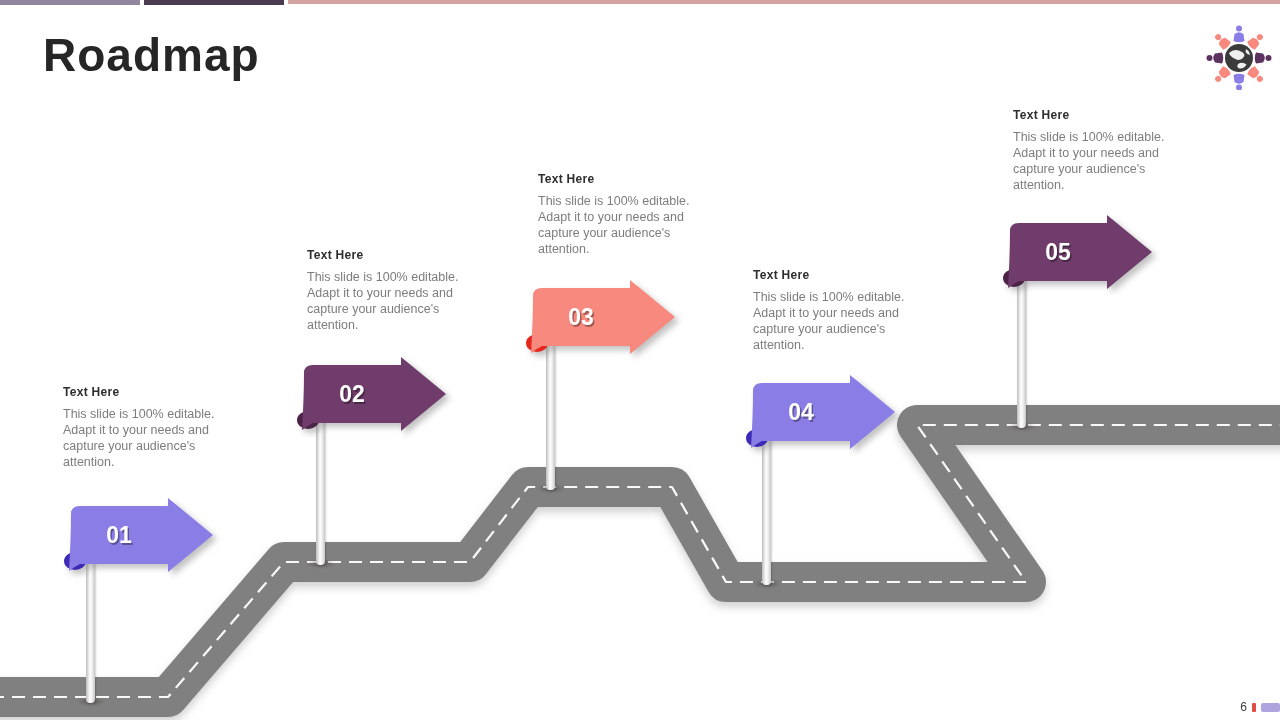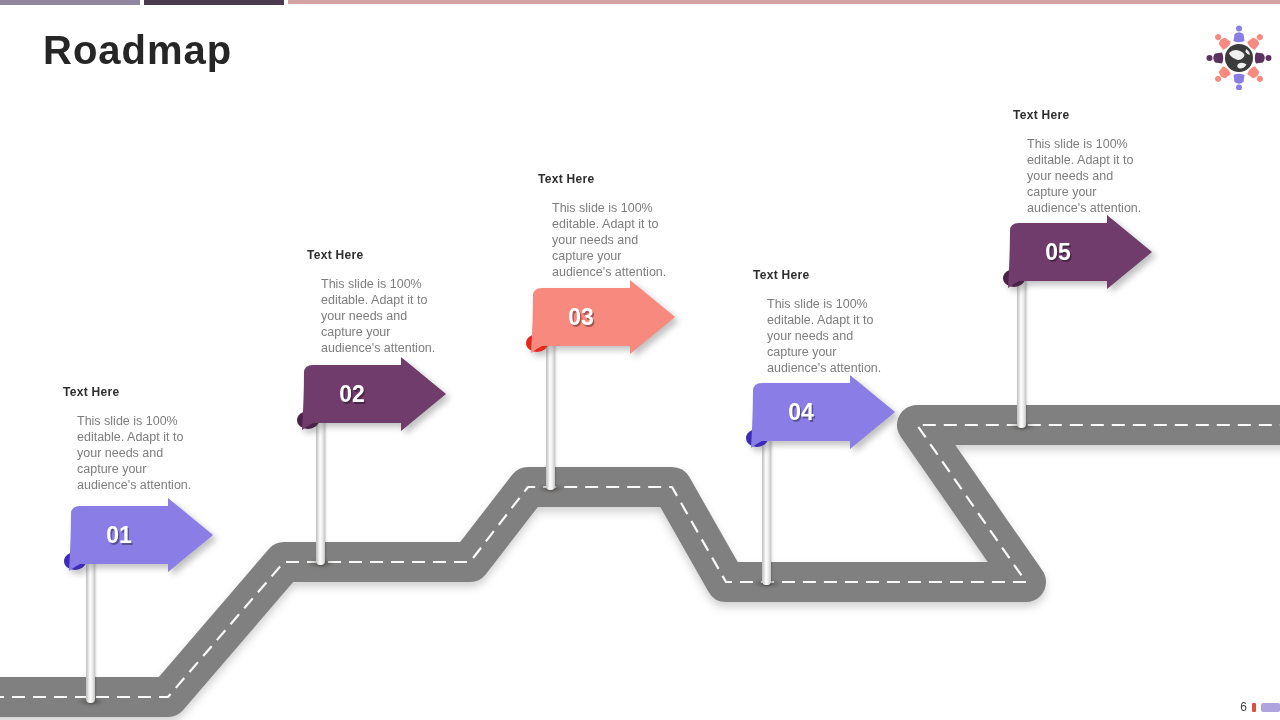--- a/index.html
+++ b/index.html
@@ -10,21 +10,21 @@
   }
   
   .topbar{position:absolute;top:0;height:5px;}
   .topbar.seg1{left:0;width:140px;background:#90869F;}
   .topbar.seg2{left:144px;width:140px;background:#4B3B50;}
   .topbar.seg3{left:288px;width:992px;height:4px;background:#D2A3A0;}
 
   
   .slide-title{
     position:absolute;left:43px;top:28px;
-    font-size:40px;font-weight:bold;letter-spacing:1px;color:#262626;
+    font-size:46px;font-weight:bold;letter-spacing:1px;color:#262626;
   }
 
   
   .logo{position:absolute;right:8px;top:24px;width:66px;height:66px;}
 
   
   svg.road-svg{position:absolute;left:0;top:0;z-index:1;}
   .road-body{filter:drop-shadow(0 5px 4px rgba(0,0,0,.18));}
 
   
@@ -43,21 +43,21 @@
   .sign{position:absolute;width:150px;height:74px;z-index:4;
         filter:drop-shadow(4px 4px 3px rgba(100,100,100,.40));}
   .sign text{font-family:"Liberation Sans", sans-serif;font-weight:bold;font-size:23px;}
 
   
   .mtext{position:absolute;width:158px;z-index:5;}
   .mtext h3{
     margin:0 0 7px 0;font-size:12px;font-weight:bold;color:#2e2e2e;
     letter-spacing:.3px;
   }
-  .mtext p{margin:14px;font-size:12.5px;line-height:16px;color:#7d7d7d;}
+  .mtext p{margin:0;font-size:12.5px;line-height:16px;color:#7d7d7d;}
 
   
   .footer{position:absolute;right:0;bottom:6px;display:flex;align-items:center;gap:5px;z-index:6;}
   .footer .pageno{font-size:12px;color:#3f3f3f;}
   .footer .tick-red{width:4px;height:9px;background:#DD4F45;border-radius:1px;}
   .footer .tick-lav{width:19px;height:9px;background:#AFA4DE;border-radius:2px;}
 </style>
 </head>
 <body>
 

